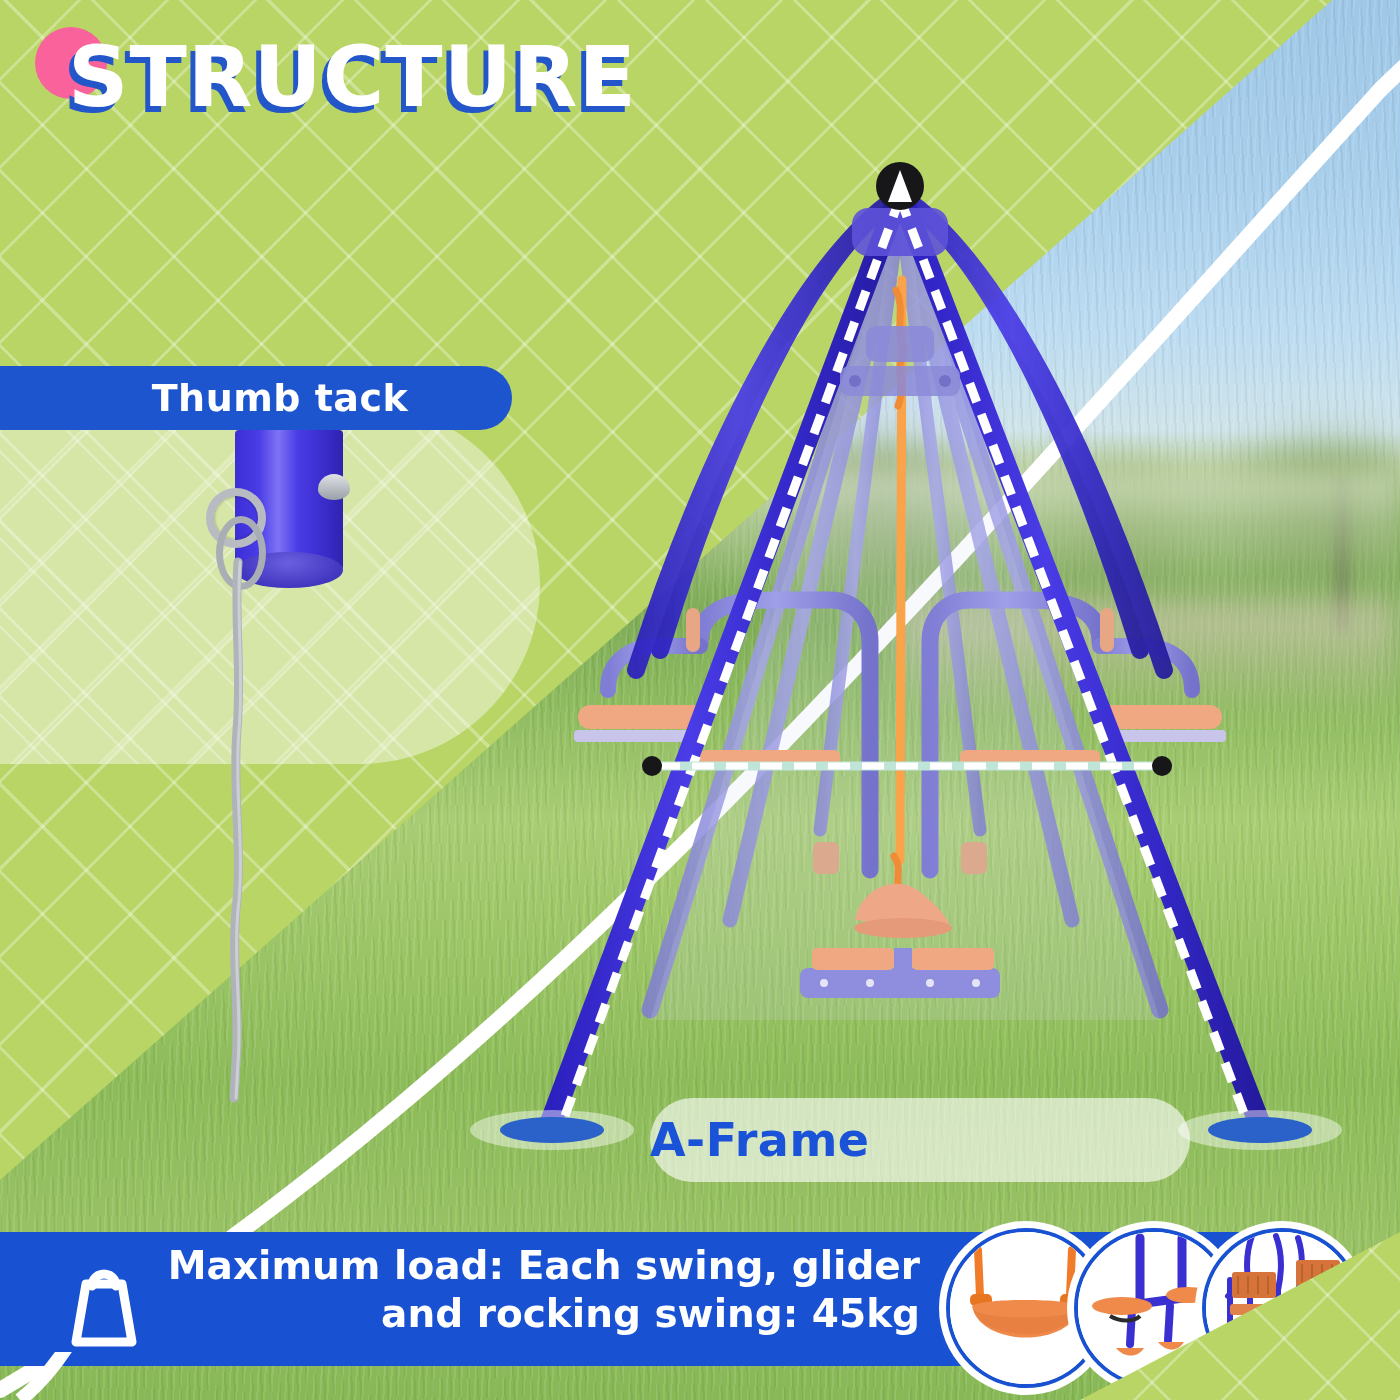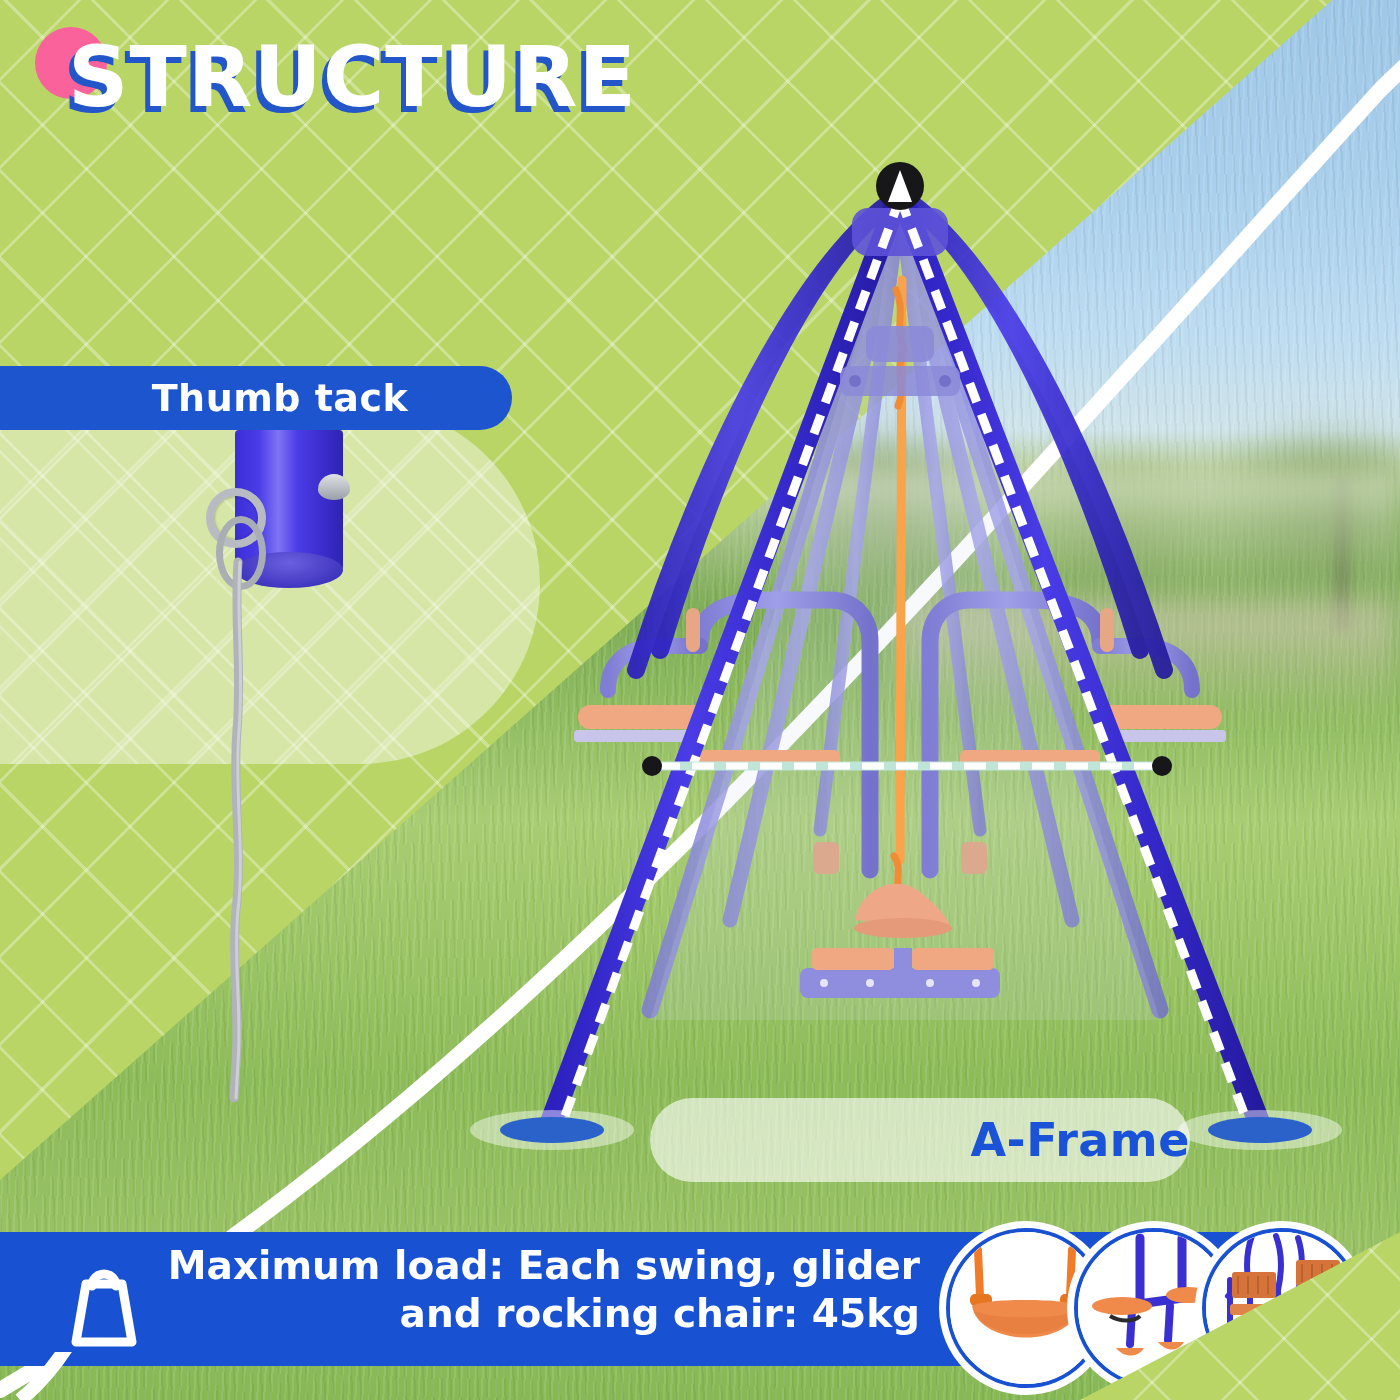--- a/index.html
+++ b/index.html
@@ -152,21 +152,21 @@
 
   
   .swingset{position:absolute;left:400px;top:130px;width:1000px;height:1080px;}
   .swingset svg{position:absolute;inset:0;}
 
   
   .pill-aframe{
     position:absolute;left:650px;top:1098px;width:540px;height:84px;
     background:rgba(255,255,255,.62);
     border-radius:42px;
-    display:flex;align-items:center;justify-content:flex-end;
+    display:flex;align-items:center;justify-content:flex-start;
   }
   .pill-aframe span{
     color:#1a52d8;font-size:46px;font-weight:bold;letter-spacing:.5px;
     font-family:"DejaVu Sans", sans-serif;
   }
 
   
   .banner{
     position:absolute;left:-30px;top:1232px;width:1360px;height:134px;
     background:#1852d2;
@@ -390,21 +390,21 @@
 
   <div class="weight-icon">
     <svg width="104" height="104" viewBox="0 0 104 104">
       <path d="M 24 94 L 34 36 L 70 36 L 80 94 Z" fill="none" stroke="#ffffff" stroke-width="9" stroke-linejoin="round"></path>
       <path d="M 40 38 A 12 12 0 1 1 64 38" fill="none" stroke="#ffffff" stroke-width="9" stroke-linecap="round"></path>
     </svg>
   </div>
 
   <div class="banner-text">
     <div>Maximum load: Each swing, glider</div>
-    <div>and rocking chair: 45kg</div>
+    <div>and rocking swing: 45kg</div>
   </div>
 
   <div class="thumbs">
 
     <div class="thumb thumb-1">
       <svg width="152" height="152" viewBox="0 0 152 152">
         <rect width="152" height="152" fill="#ffffff"></rect>
         <path d="M 28 18 L 30 64" stroke="#f07c2a" stroke-width="8" stroke-linecap="round"></path>
         <path d="M 122 18 L 120 64" stroke="#f07c2a" stroke-width="8" stroke-linecap="round"></path>
         <rect x="20" y="62" width="22" height="12" rx="5" fill="#e8751f"></rect>

